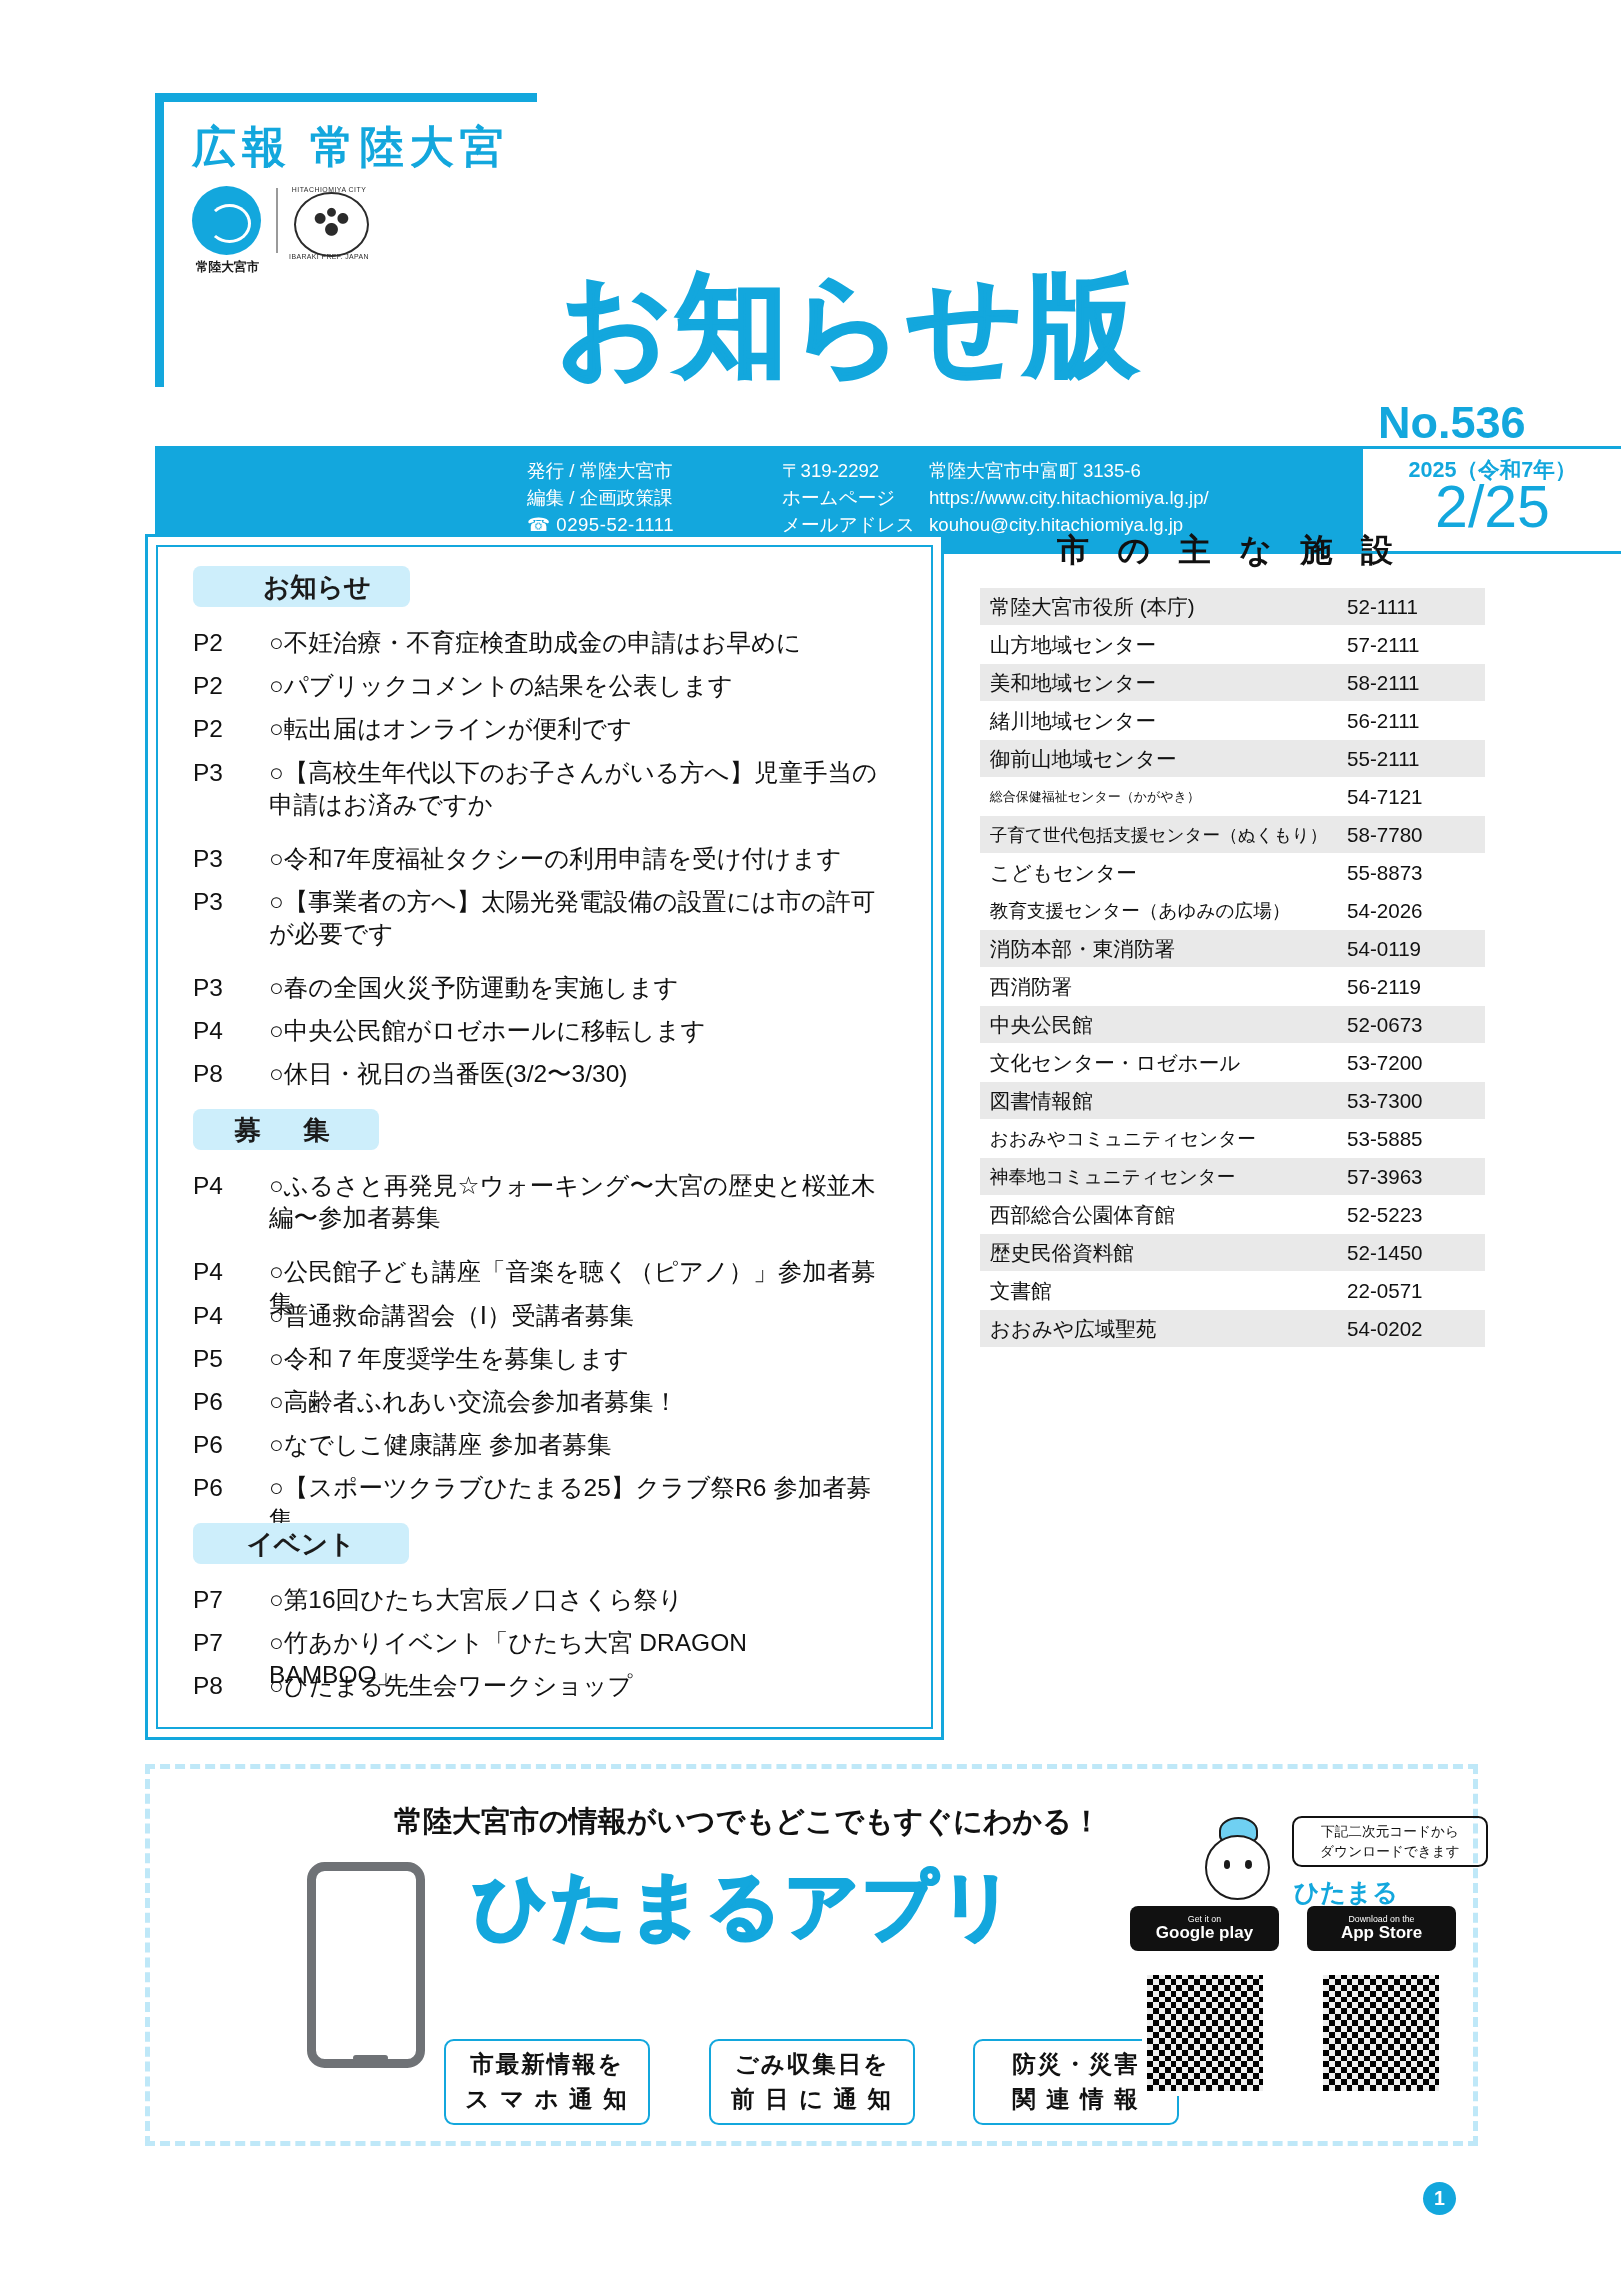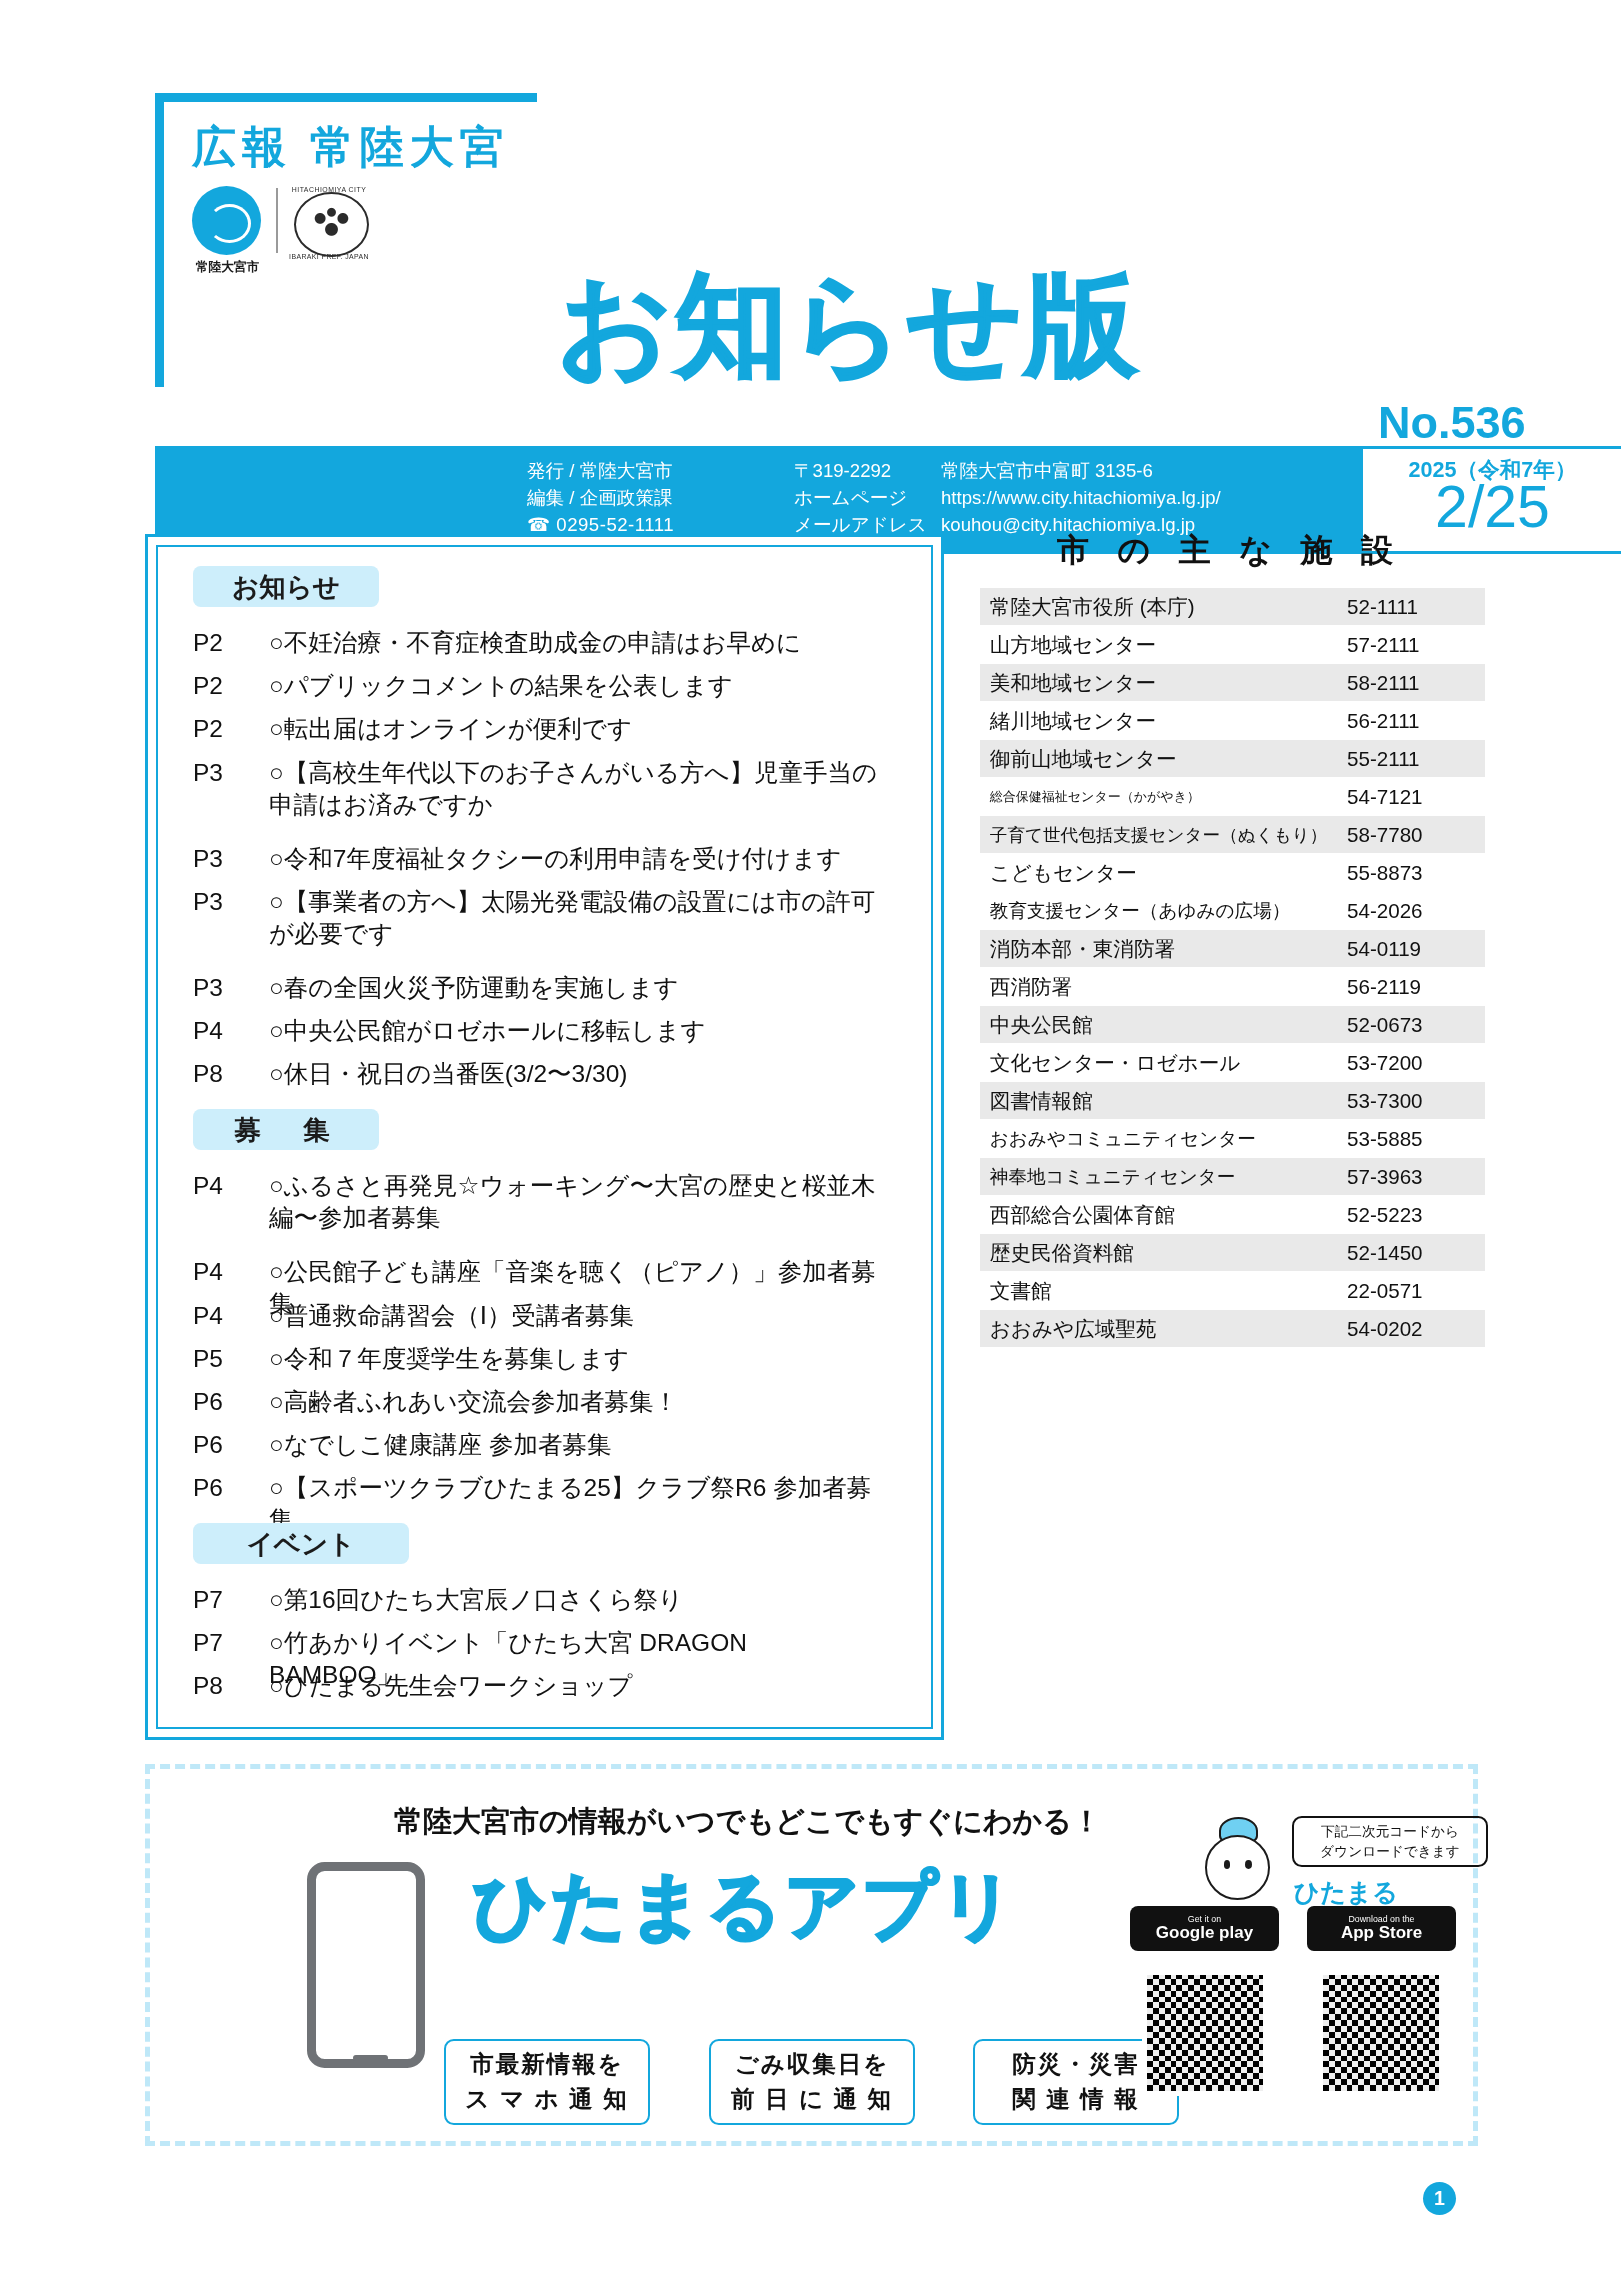--- a/index.html
+++ b/index.html
@@ -74,21 +74,21 @@
     position:absolute;left:9.8px;top:353px;width:1323px;height:108px;background:#13a7dd;
   }
   .pub-col{
     position:absolute;left:382px;top:365px;width:323px;color:#ffffff;font-size:18.6px;line-height:1.45;
   }
   .pub-col .tel{letter-spacing:0.5px;}
   .addr-col{
     position:absolute;left:637px;top:365px;width:608px;color:#ffffff;font-size:18.6px;line-height:1.45;
   }
   .addr-col .row{white-space:nowrap;}
-  .addr-col .lbl{display:inline-block;width:147px;margin-left:12px;}
+  .addr-col .lbl{display:inline-block;width:147px;}
   .datebox{
     position:absolute;left:1215px;top:353px;width:265px;height:108px;background:#ffffff;
     border:3.9px solid #13a7dd;box-sizing:border-box;
   }
   .datebox .era{
     position:absolute;left:0;top:5.9px;width:100%;text-align:center;font-size:21.6px;color:#13a7dd;font-weight:bold;
   }
   .datebox .md{
     position:absolute;left:0;top:29px;width:100%;text-align:center;font-size:59px;line-height:1;color:#13a7dd;font-weight:normal;
   }
@@ -244,21 +244,21 @@
 
   <div class="datebox">
     <div class="era">2025（令和7年）</div>
     <div class="md">2/25</div>
   </div>
 </div>
 
 <div class="index-panel">
   <div class="index-inner"></div>
 
-  <div class="sec-label" style="left:45px;top:29px;width:186px;">お知らせ</div>
+  <div class="sec-label" style="left:45px;top:29px;width:186px;padding-left:31px;">お知らせ</div>
 
   <div class="idx-row" style="left:45px;top:90px;width:686px;">
     <span class="pg">P2</span>
     <span class="txt">○不妊治療・不育症検査助成金の申請はお早めに</span>
   </div>
   <div class="idx-row" style="left:45px;top:133px;width:686px;">
     <span class="pg">P2</span>
     <span class="txt">○パブリックコメントの結果を公表します</span>
   </div>
   <div class="idx-row" style="left:45px;top:176px;width:686px;">

